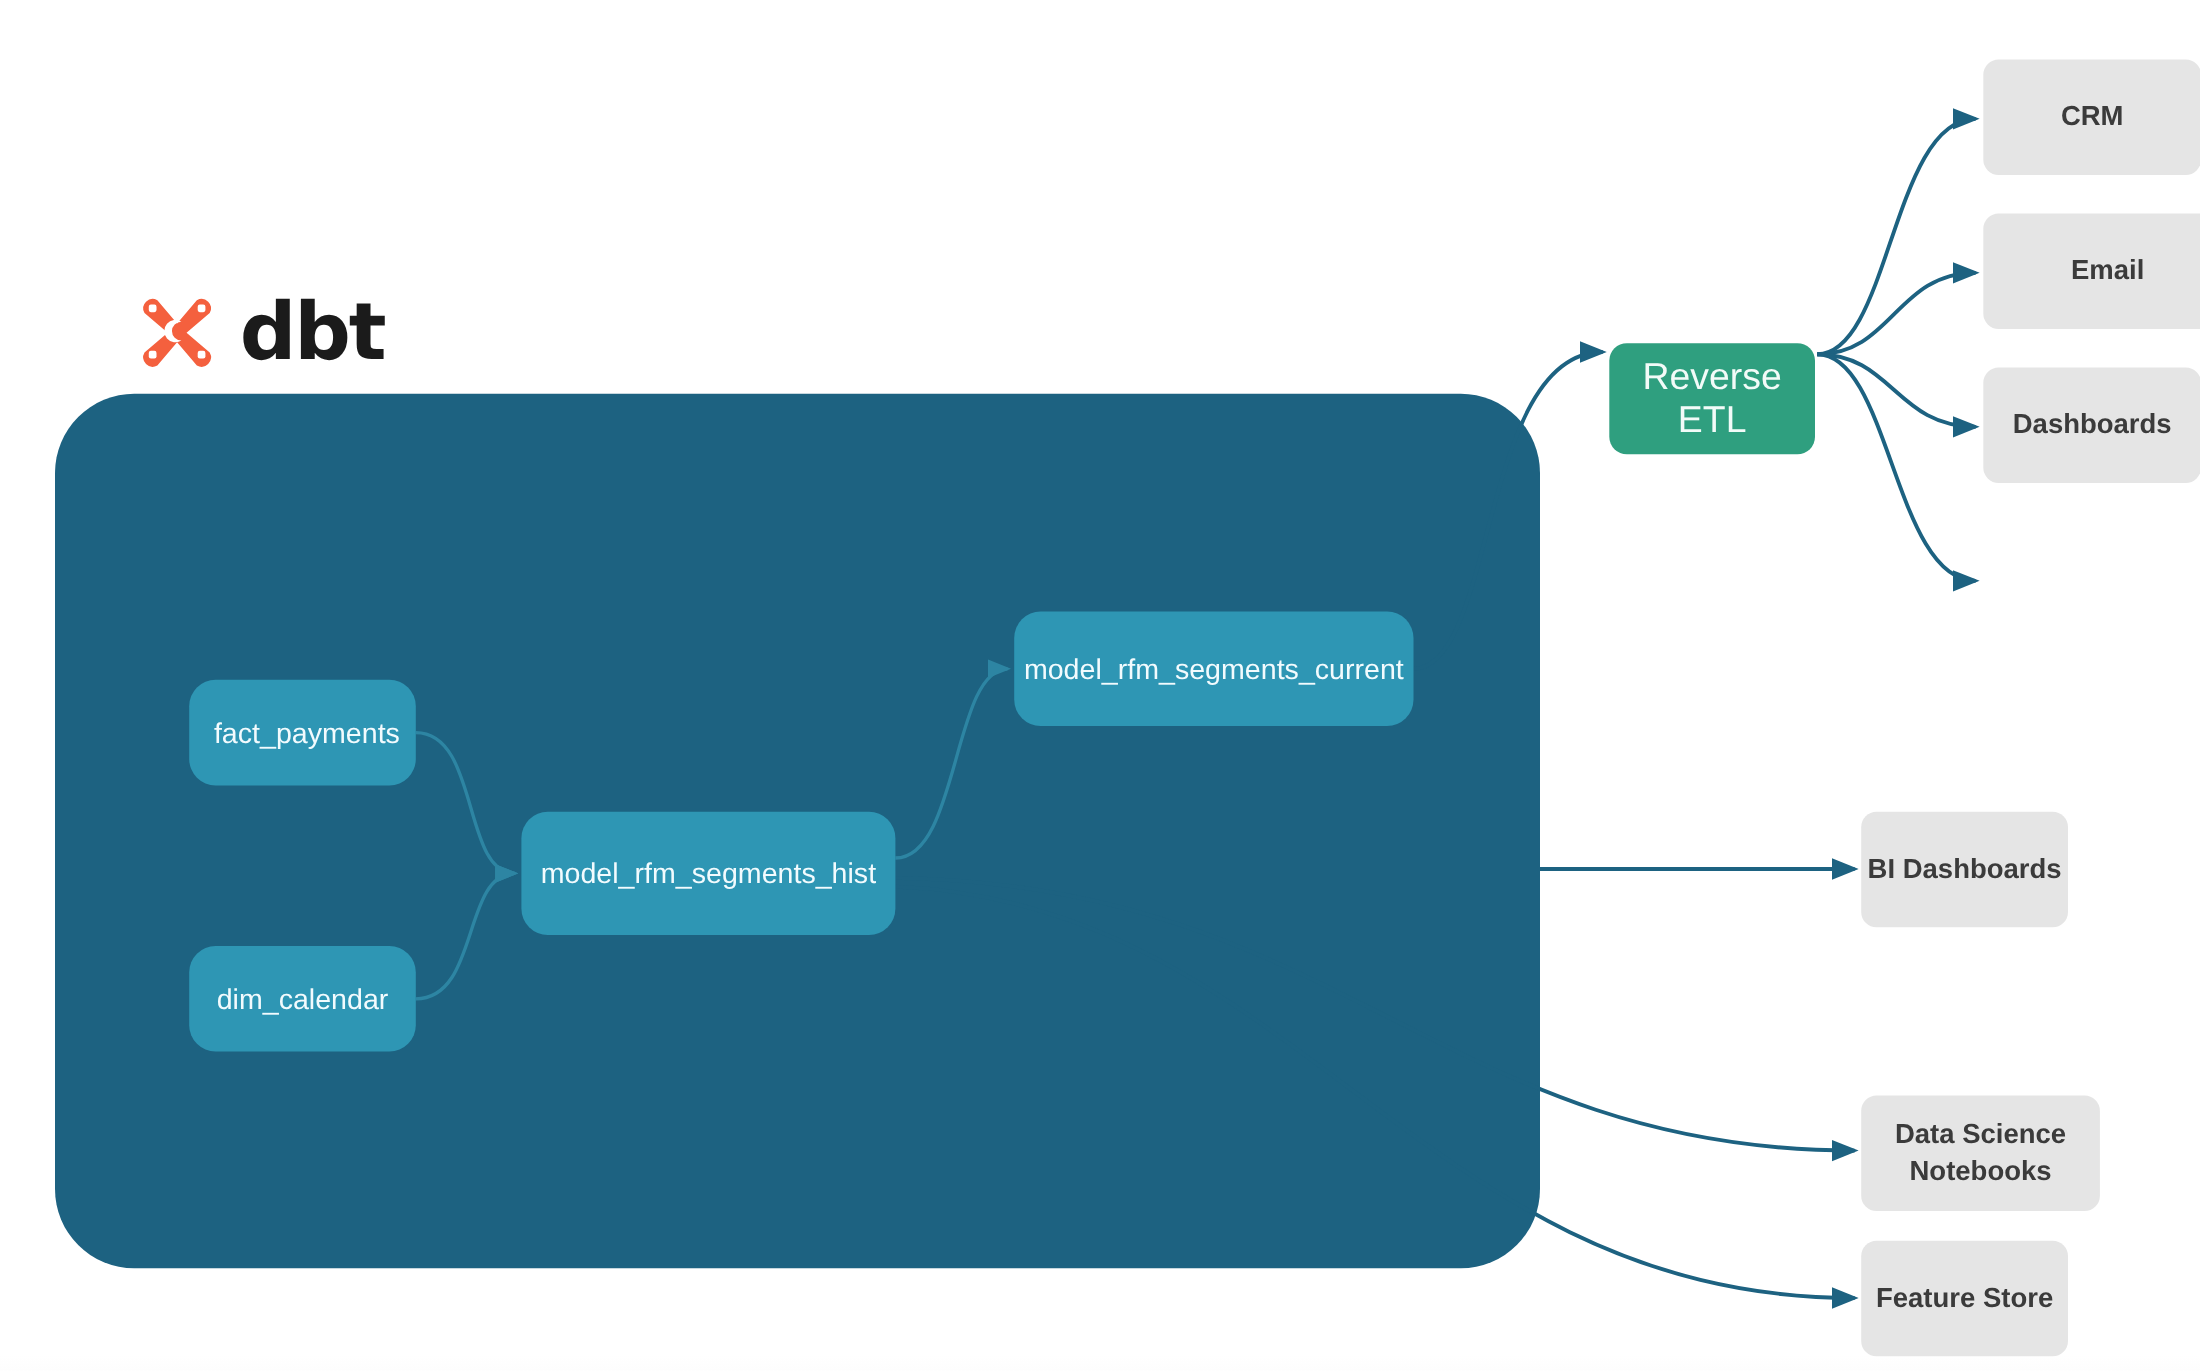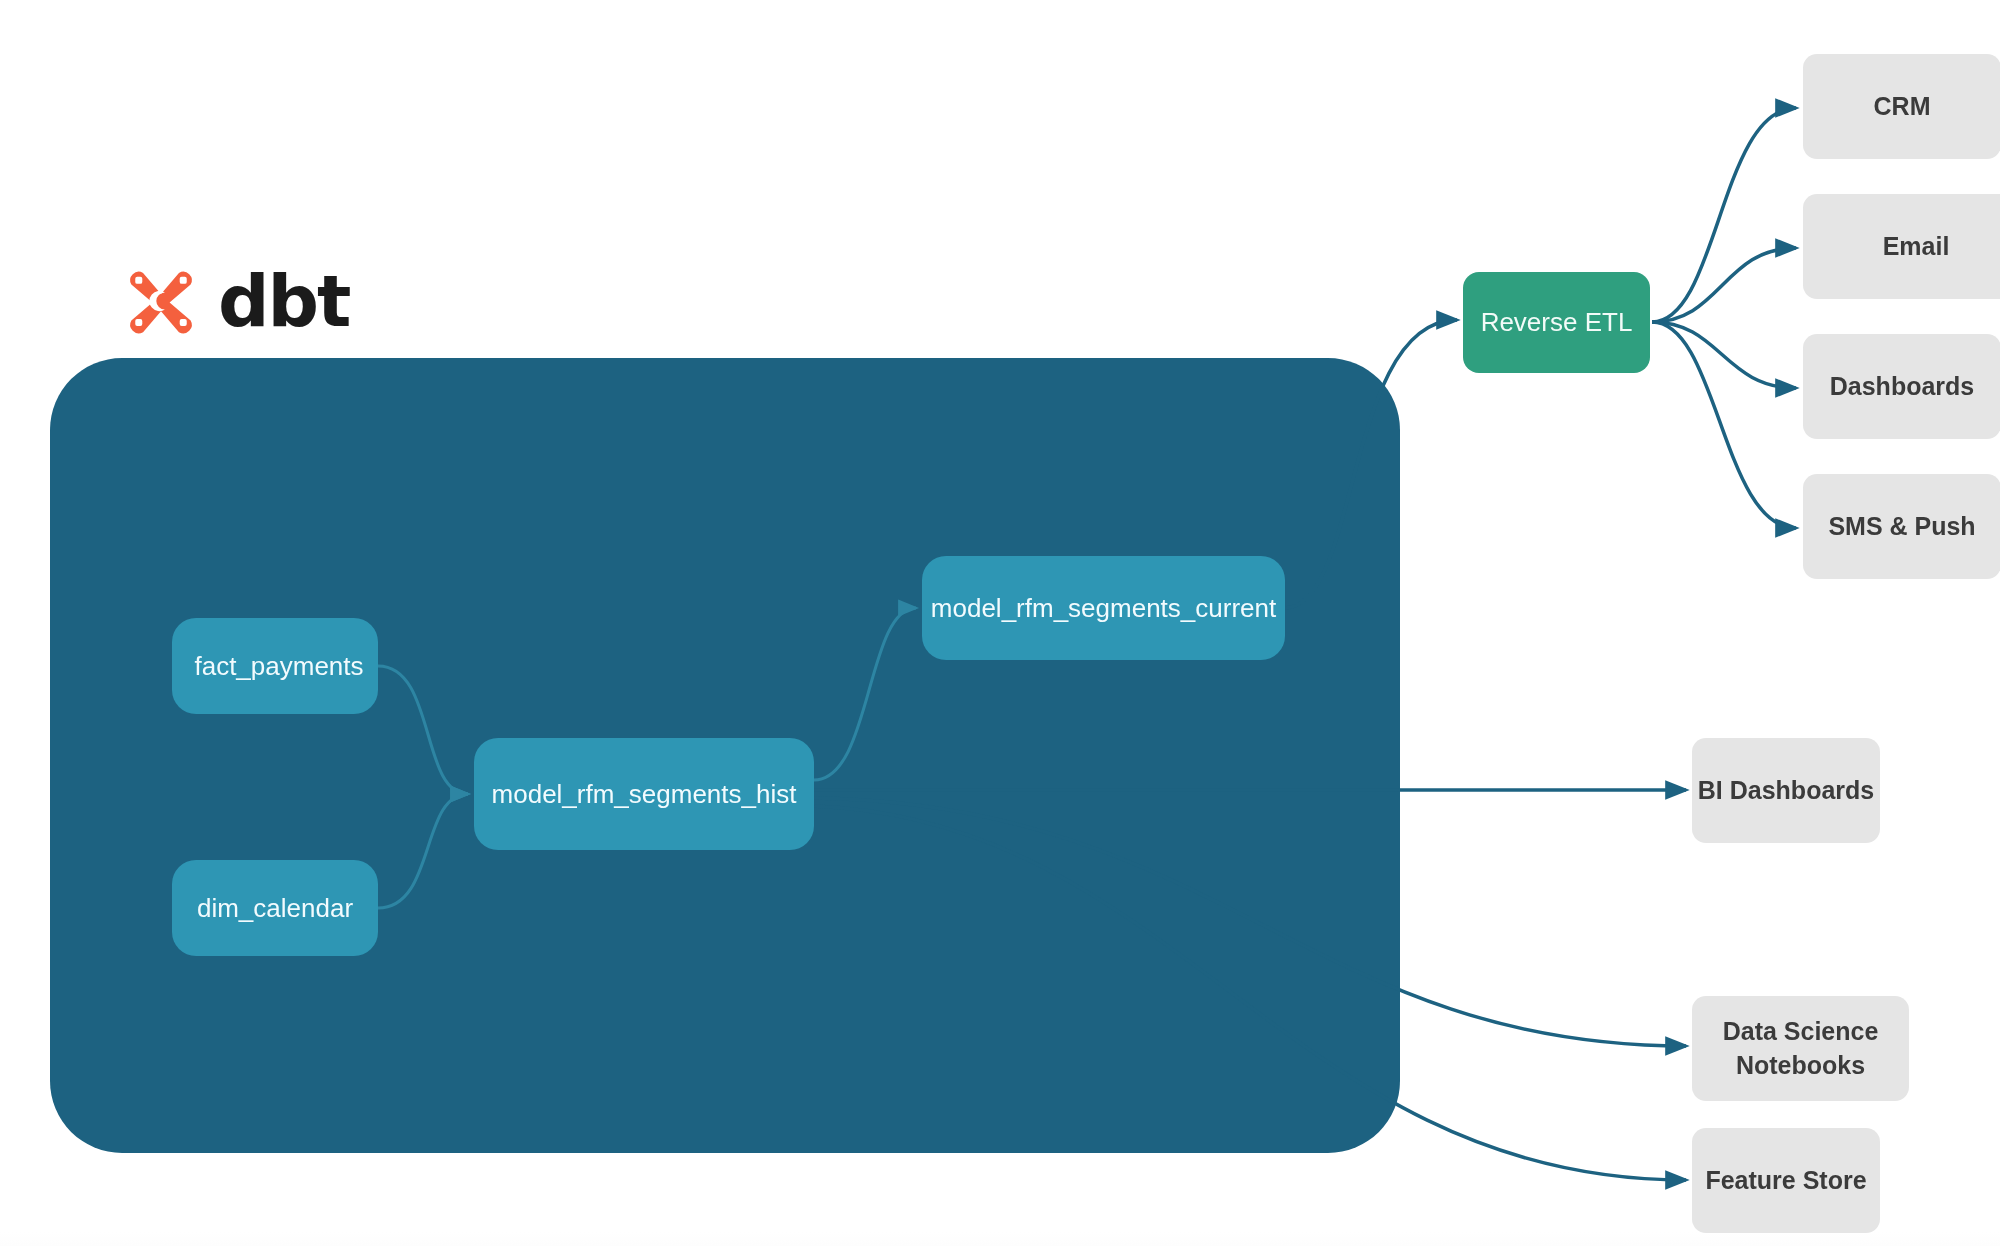--- a/index.html
+++ b/index.html
@@ -73,22 +73,23 @@
 
   .node-model {
     background: #2e96b4;
     color: #f2fbfe;
     font-size: 26px;
     padding: 0 26px;
   }
   .node-etl {
     background: #2f9f7f;
     color: #f2fbf8;
-    font-size: 26px;
+    font-size: 34px;
     border-radius: 16px;
+    margin-top: 40px;
   }
   .node-dest {
     background: #e5e5e5;
     color: #3b3b3b;
     font-size: 25px;
     border-radius: 14px;
     line-height: 1.35;
     font-weight: bold;
   }
 
@@ -203,23 +204,20 @@
   </div>
 
   <div class="node node-dest" id="node-email">
     <span class="node-label">Email</span>
   </div>
 
   <div class="node node-dest" id="node-advertising">
     <span class="node-label">Dashboards</span>
   </div>
 
-  <div class="node node-dest" id="node-sms-push">
-    <span class="node-label">SMS &amp; Push</span>
-  </div>
 
   <div class="node node-dest" id="node-bi-dashboards">
     <span class="node-label">BI Dashboards</span>
   </div>
 
   <div class="node node-dest" id="node-data-science">
     <span class="node-label">Data Science
 Notebooks</span>
   </div>
 

